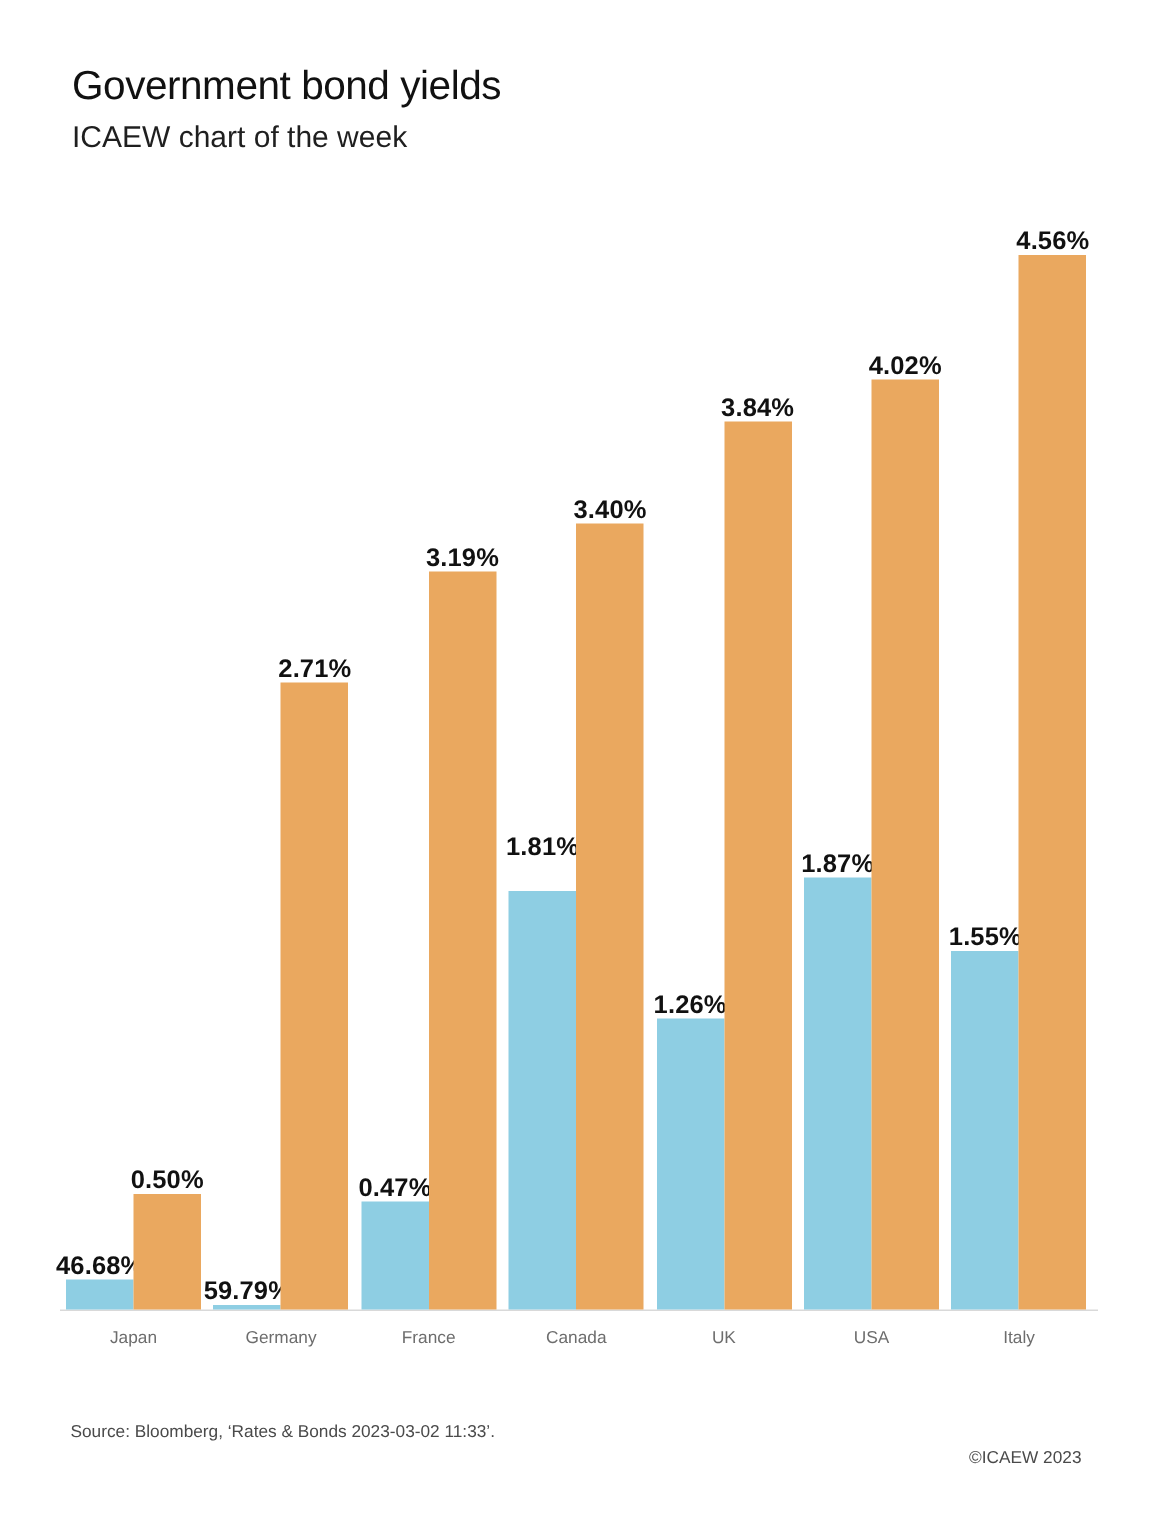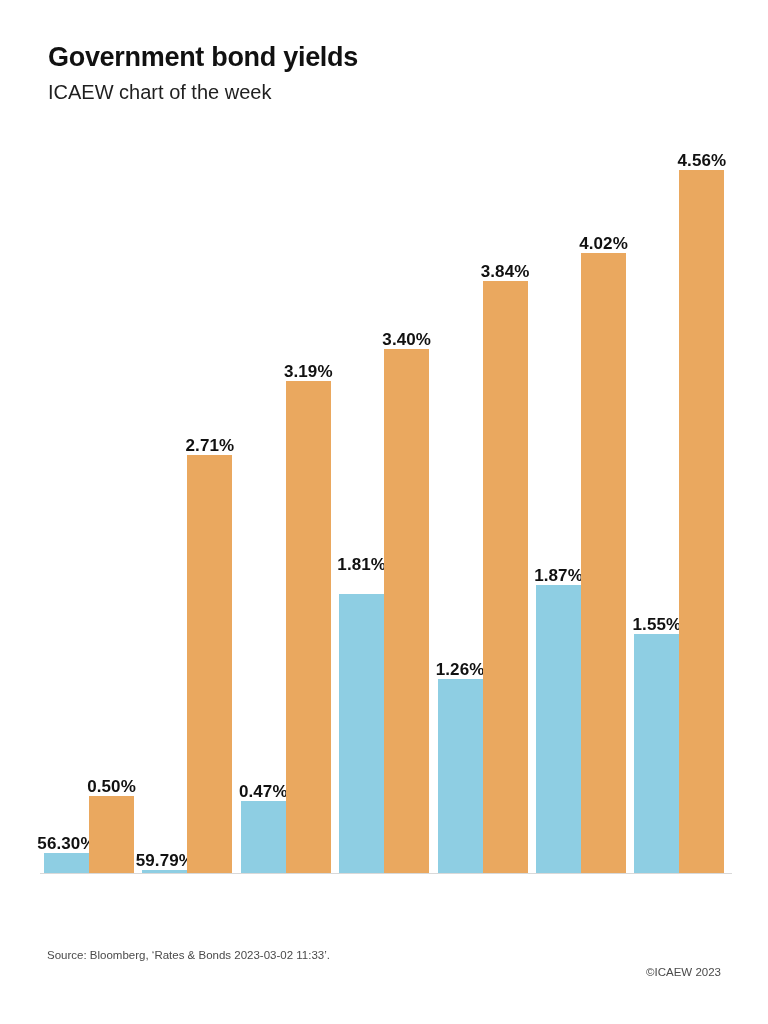--- a/index.html
+++ b/index.html
@@ -28,21 +28,21 @@
 
   
   #header {
     position: absolute;
     left: 48px;
     top: 40px;
     width: 660px;
   }
   #chart-title {
     font-size: 27px;
-    font-weight: 700;
+    font-weight: 400;
     letter-spacing: -0.3px;
     color: #111111;
     line-height: 34px;
     margin: 0;
     white-space: nowrap;
   }
   #chart-subtitle {
     font-size: 20px;
     font-weight: 400;
     color: #1f1f1f;
@@ -153,21 +153,21 @@
 
   <div id="header">
     <h1 id="chart-title">Government bond yields</h1>
     <div id="chart-subtitle">ICAEW chart of the week</div>
   </div>
 
 
   <div id="plot" style="height: 880px;">
     <div id="axis-line" style="top: 873px; background: rgb(217, 217, 217);"></div>
   <div class="bar" style="left: 44px; width: 45px; height: 20px; bottom: 7px; background: rgb(142, 206, 227);"></div>
-      <div class="bar-label" style="left: 32px; width: 69px; top: 834px;">56.30%</div>
+      <div class="bar-label" style="left: 32px; width: 69px; top: 834px;">46.68%</div>
       <div class="bar" style="left: 89px; width: 45px; height: 77px; bottom: 7px; background: rgb(234, 168, 95);"></div>
       <div class="bar-label" style="left: 77px; width: 69px; top: 777px;">0.50%</div>
       <div class="bar" style="left: 142.4px; width: 45px; height: 3px; bottom: 7px; background: rgb(142, 206, 227);"></div>
       <div class="bar-label" style="left: 130.4px; width: 69px; top: 851px;">59.79%</div>
       <div class="bar" style="left: 187.4px; width: 45px; height: 418px; bottom: 7px; background: rgb(234, 168, 95);"></div>
       <div class="bar-label" style="left: 175.4px; width: 69px; top: 436px;">2.71%</div>
       <div class="bar" style="left: 240.8px; width: 45px; height: 72px; bottom: 7px; background: rgb(142, 206, 227);"></div>
       <div class="bar-label" style="left: 228.8px; width: 69px; top: 782px;">0.47%</div>
       <div class="bar" style="left: 285.8px; width: 45px; height: 492px; bottom: 7px; background: rgb(234, 168, 95);"></div>
       <div class="bar-label" style="left: 273.8px; width: 69px; top: 362px;">3.19%</div>
@@ -182,19 +182,28 @@
       <div class="bar" style="left: 536px; width: 45px; height: 288px; bottom: 7px; background: rgb(142, 206, 227);"></div>
       <div class="bar-label" style="left: 524px; width: 69px; top: 566px;">1.87%</div>
       <div class="bar" style="left: 581px; width: 45px; height: 620px; bottom: 7px; background: rgb(234, 168, 95);"></div>
       <div class="bar-label" style="left: 569px; width: 69px; top: 234px;">4.02%</div>
       <div class="bar" style="left: 634.4px; width: 45px; height: 239px; bottom: 7px; background: rgb(142, 206, 227);"></div>
       <div class="bar-label" style="left: 622.4px; width: 69px; top: 615px;">1.55%</div>
       <div class="bar" style="left: 679.4px; width: 45px; height: 703px; bottom: 7px; background: rgb(234, 168, 95);"></div>
       <div class="bar-label" style="left: 667.4px; width: 69px; top: 151px;">4.56%</div>
     </div>
 
+  <div id="category-axis">
+      <div class="cat-label" style="left: 30px; width: 118px;">Japan</div>
+      <div class="cat-label" style="left: 128.4px; width: 118px;">Germany</div>
+      <div class="cat-label" style="left: 226.8px; width: 118px;">France</div>
+      <div class="cat-label" style="left: 325.2px; width: 118px;">Canada</div>
+      <div class="cat-label" style="left: 423.6px; width: 118px;">UK</div>
+      <div class="cat-label" style="left: 522px; width: 118px;">USA</div>
+      <div class="cat-label" style="left: 620.4px; width: 118px;">Italy</div>
+    </div>
 
   <div id="footer">
     <span class="foot-line">Source: Bloomberg, ‘Rates &amp; Bonds 2023-03-02 11:33’.</span>
     <span id="copyright">©ICAEW 2023</span>
   </div>
 
 </div>
 
 </body></html>

